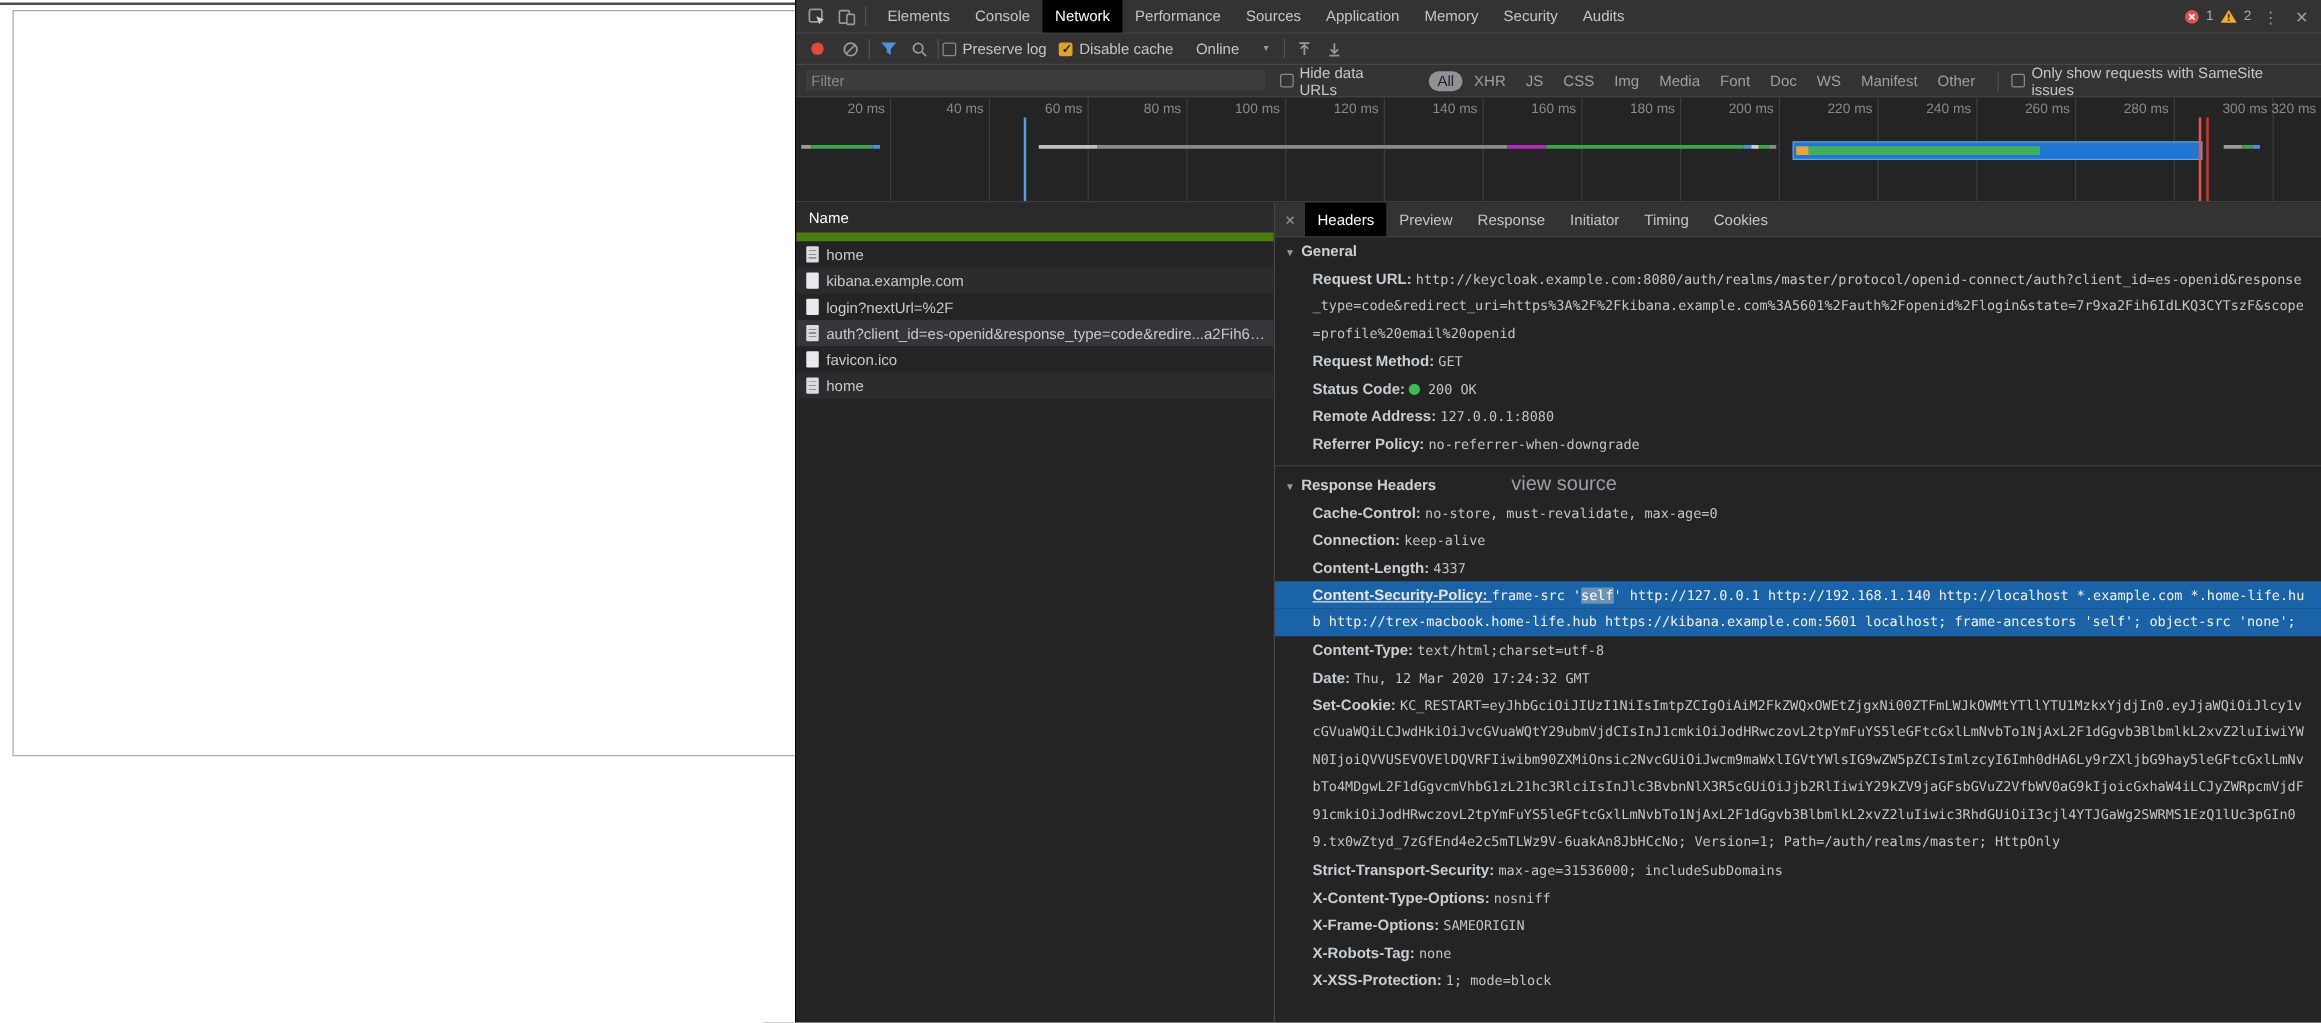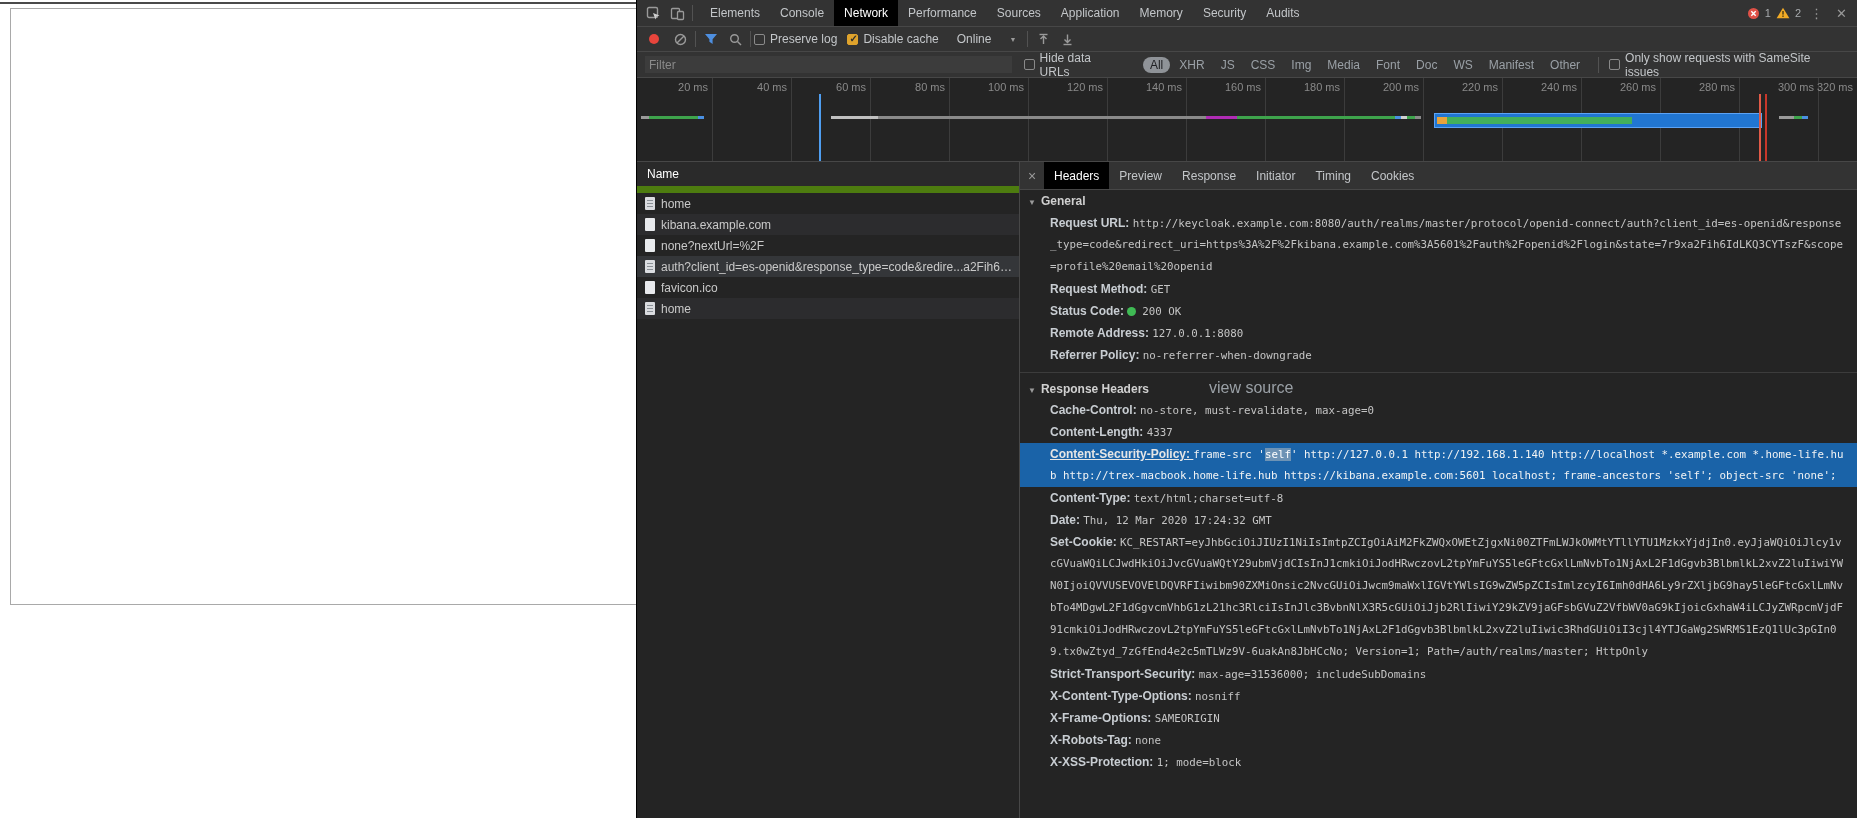--- a/index.html
+++ b/index.html
@@ -277,21 +277,21 @@
             <div class="req-row">
               <span class="fdoc"></span>
               <span>home</span>
             </div>
             <div class="req-row">
               <span class="fplain"></span>
               <span>kibana.example.com</span>
             </div>
             <div class="req-row">
               <span class="fplain"></span>
-              <span>none?nextUrl=%2F</span>
+              <span>login?nextUrl=%2F</span>
             </div>
             <div class="req-row selected">
               <span class="fdoc"></span>
               <span>auth?client_id=es-openid&amp;response_type=code&amp;redire...a2Fih6…</span>
             </div>
             <div class="req-row">
               <span class="fplain"></span>
               <span>favicon.ico</span>
             </div>
             <div class="req-row">
@@ -317,20 +317,21 @@
             <div class="drow"><span class="hname">Request URL: </span><span>http://keycloak.example.com:8080/auth/realms/master/protocol/openid-connect/auth?client_id=es-openid&amp;response</span></div>
             <div class="drow"><span>_type=code&amp;redirect_uri=https%3A%2F%2Fkibana.example.com%3A5601%2Fauth%2Fopenid%2Flogin&amp;state=7r9xa2Fih6IdLKQ3CYTszF&amp;scope</span></div>
             <div class="drow"><span>=profile%20email%20openid</span></div>
             <div class="drow"><span class="hname">Request Method: </span><span>GET</span></div>
             <div class="drow"><span class="hname">Status Code: </span><span class="dot"></span><span>200 OK</span></div>
             <div class="drow"><span class="hname">Remote Address: </span><span>127.0.0.1:8080</span></div>
             <div class="drow"><span class="hname">Referrer Policy: </span><span>no-referrer-when-downgrade</span></div>
             <div class="secgap"></div>
             <div class="drow section"><span class="tri">▼</span><span>Response Headers</span><span class="viewsrc">view source</span></div>
             <div class="drow"><span class="hname">Cache-Control: </span><span>no-store, must-revalidate, max-age=0</span></div>
+            <div class="drow"><span class="hname">Connection: </span><span>keep-alive</span></div>
             <div class="drow"><span class="hname">Content-Length: </span><span>4337</span></div>
             <div class="drow hl"><span class="hname">Content-Security-Policy: </span><span>frame-src '</span><span class="findmatch">self</span><span>' http://127.0.0.1 http://192.168.1.140 http://localhost *.example.com *.home-life.hu</span></div>
             <div class="drow hl"><span>b http://trex-macbook.home-life.hub https://kibana.example.com:5601 localhost; frame-ancestors 'self'; object-src 'none';</span></div>
             <div class="drow"><span class="hname">Content-Type: </span><span>text/html;charset=utf-8</span></div>
             <div class="drow"><span class="hname">Date: </span><span>Thu, 12 Mar 2020 17:24:32 GMT</span></div>
             <div class="drow"><span class="hname">Set-Cookie: </span><span>KC_RESTART=eyJhbGciOiJIUzI1NiIsImtpZCIgOiAiM2FkZWQxOWEtZjgxNi00ZTFmLWJkOWMtYTllYTU1MzkxYjdjIn0.eyJjaWQiOiJlcy1v</span></div>
             <div class="drow"><span>cGVuaWQiLCJwdHkiOiJvcGVuaWQtY29ubmVjdCIsInJ1cmkiOiJodHRwczovL2tpYmFuYS5leGFtcGxlLmNvbTo1NjAxL2F1dGgvb3BlbmlkL2xvZ2luIiwiYW</span></div>
             <div class="drow"><span>N0IjoiQVVUSEVOVElDQVRFIiwibm90ZXMiOnsic2NvcGUiOiJwcm9maWxlIGVtYWlsIG9wZW5pZCIsImlzcyI6Imh0dHA6Ly9rZXljbG9hay5leGFtcGxlLmNv</span></div>
             <div class="drow"><span>bTo4MDgwL2F1dGgvcmVhbG1zL21hc3RlciIsInJlc3BvbnNlX3R5cGUiOiJjb2RlIiwiY29kZV9jaGFsbGVuZ2VfbWV0aG9kIjoicGxhaW4iLCJyZWRpcmVjdF</span></div>
             <div class="drow"><span>91cmkiOiJodHRwczovL2tpYmFuYS5leGFtcGxlLmNvbTo1NjAxL2F1dGgvb3BlbmlkL2xvZ2luIiwic3RhdGUiOiI3cjl4YTJGaWg2SWRMS1EzQ1lUc3pGIn0</span></div>

